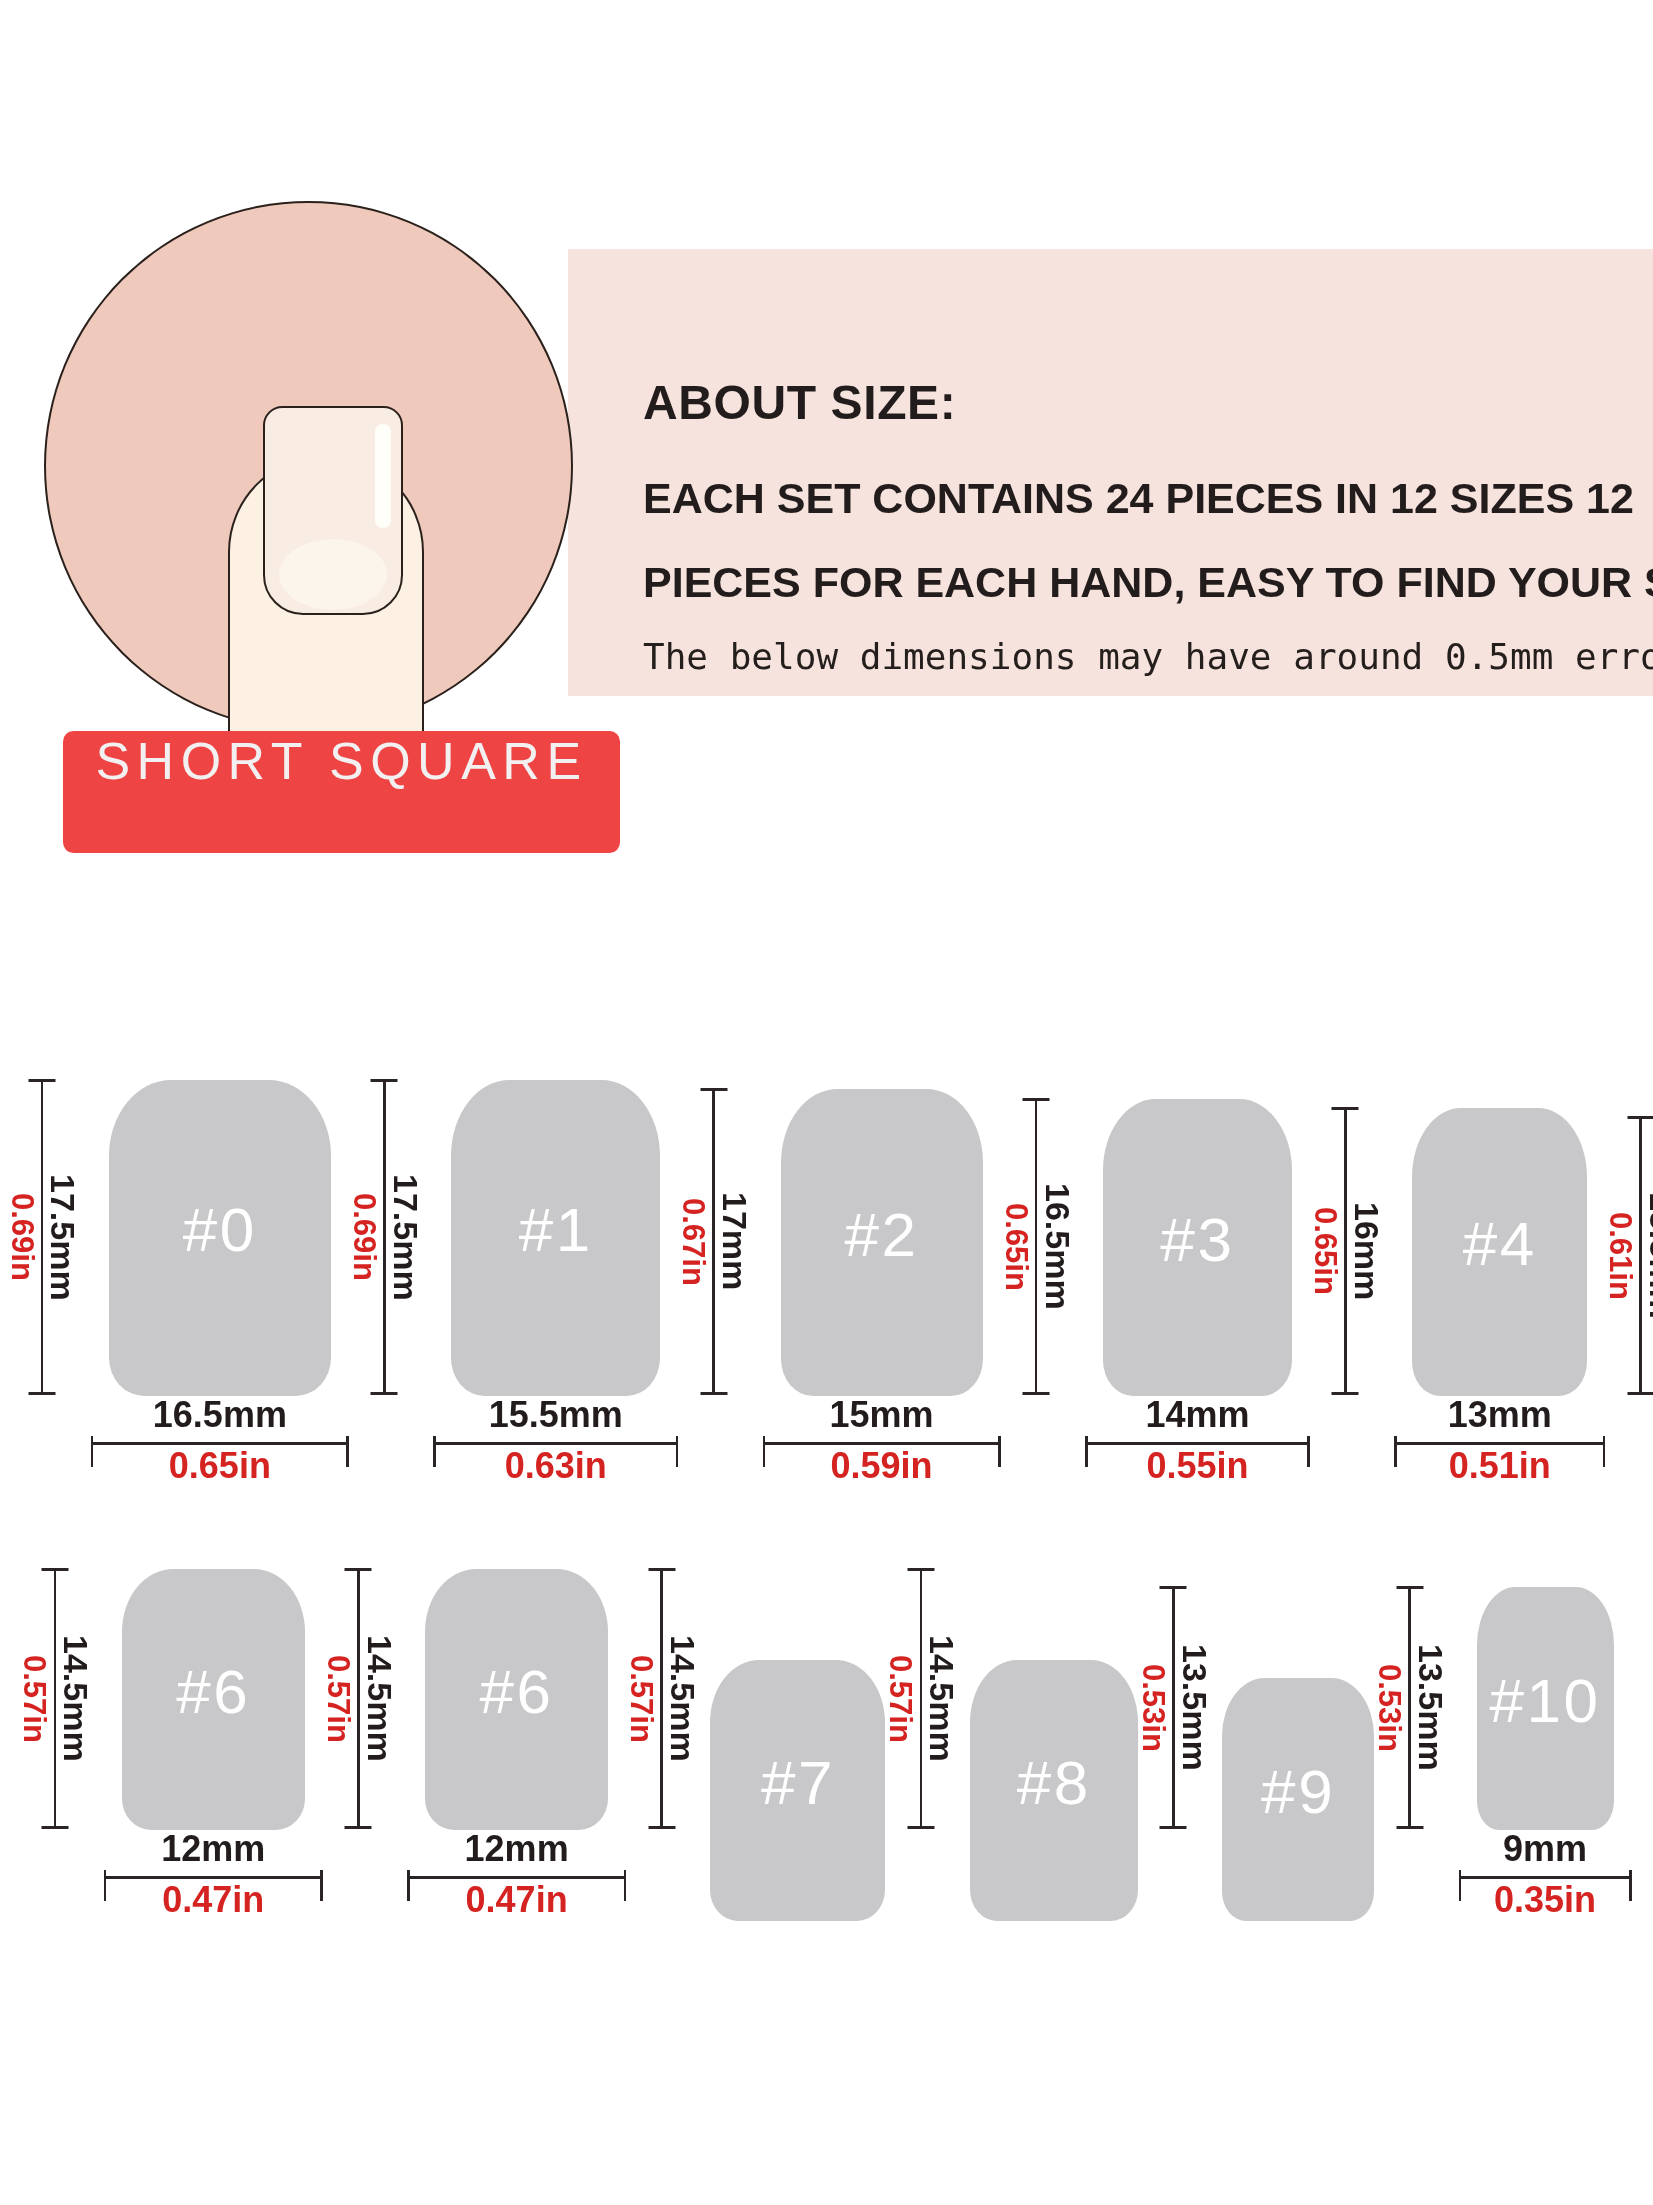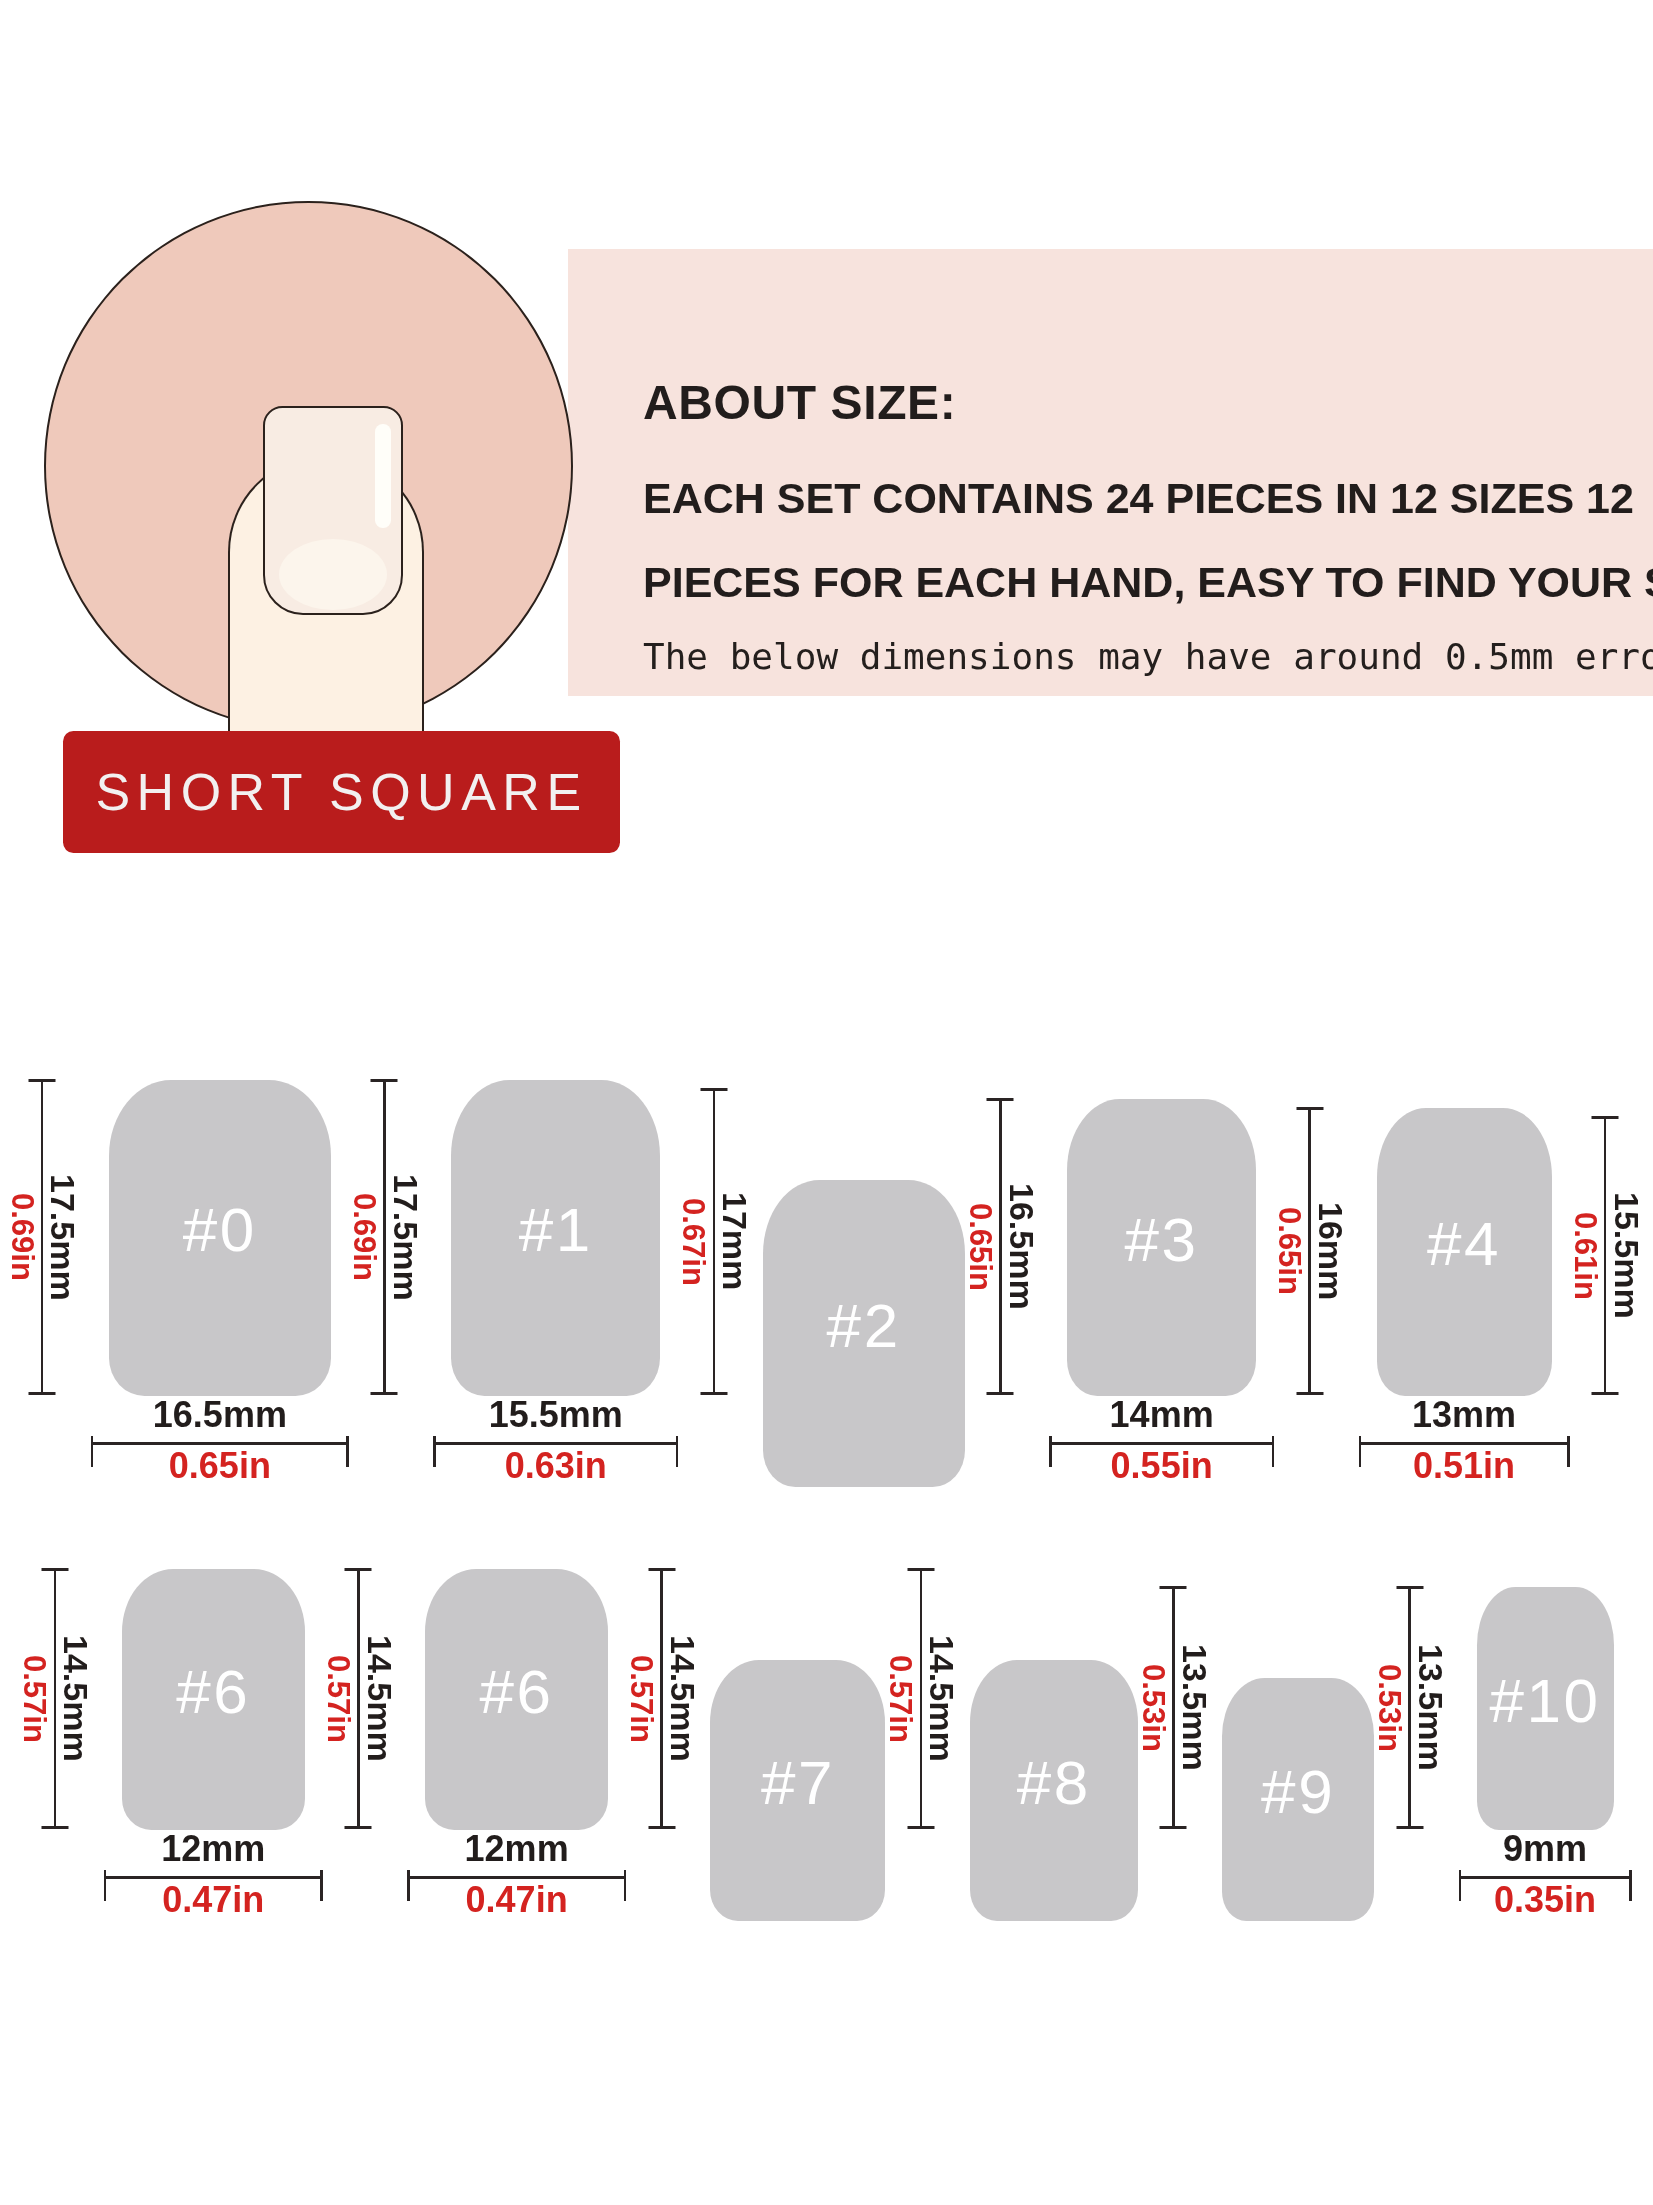--- a/index.html
+++ b/index.html
@@ -11,22 +11,22 @@
   .circle{position:absolute;left:44px;top:201px;width:529px;height:530px;border-radius:50%;
           background:#efc9bb;border:2.6px solid #2b211c;box-sizing:border-box;z-index:1;}
   .finger{position:absolute;left:228px;top:455px;width:196px;height:285px;background:#fdf1e3;
           border:2.6px solid #2b211c;border-bottom:none;border-radius:97px 97px 0 0;box-sizing:border-box;z-index:2;}
   .fingernail{position:absolute;left:263px;top:406px;width:140px;height:209px;background:#f8ece3;
           border:2.6px solid #2b211c;border-radius:19.4px 19.4px 40px 40px;box-sizing:border-box;z-index:3;}
   .fingernail::before{content:"";position:absolute;left:14.3px;right:14.3px;bottom:2.6px;height:71px;
           background:#fcf5ec;border-radius:50%;}
   .fingernail::after{content:"";position:absolute;right:10.4px;top:15.6px;width:15.6px;height:104px;
           background:#fffef9;border-radius:7.8px;}
-  .shape-badge{position:absolute;left:63px;top:731px;width:557px;height:122px;background:#b91c1c;
-          border-radius:10.4px;z-index:4;display:flex;align-items:center;justify-content:center;
+  .shape-badge{position:absolute;left:63px;top:731px;width:557px;height:122px;background:#ef4444;
+          border-radius:10.4px;z-index:4;display:flex;align-items:flex-start;justify-content:center;
           color:#f2f0f0;font-size:52px;letter-spacing:6.5px;font-weight:400;}
 
   .about{position:absolute;left:643px;top:375px;z-index:2;white-space:nowrap;}
   .about-title{font-size:48px;font-weight:700;letter-spacing:0.6px;margin-bottom:26px;}
   .about-line{font-size:43px;font-weight:700;letter-spacing:0;line-height:84px;}
   .about-note{font-family:"DejaVu Sans Mono",monospace;font-size:36px;font-weight:400;margin-top:11.7px;color:#241f1d;}
 
   
   .size-row{position:absolute;left:0;width:1654px;display:flex;align-items:flex-end;
             justify-content:space-between;z-index:1;}
@@ -118,20 +118,25 @@
       <div class="nail-group" style="--w: 202px; --h: 307px;">
     <div class="vdim">
       <span class="vlabel v-in">0.67in</span>
       <span class="vline"></span>
       <span class="vlabel v-mm">17mm</span>
     </div>
     <div class="nail-col">
       <div class="nail">
         <span class="nail-num">#2</span>
       </div>
+      <div class="wdim">
+        <span class="w-mm">15mm</span>
+        <span class="wline"></span>
+        <span class="w-in">0.59in</span>
+      </div>
     </div>
   </div>
       <div class="nail-group" style="--w: 189px; --h: 297px;">
     <div class="vdim">
       <span class="vlabel v-in">0.65in</span>
       <span class="vline"></span>
       <span class="vlabel v-mm">16.5mm</span>
     </div>
     <div class="nail-col">
       <div class="nail">

